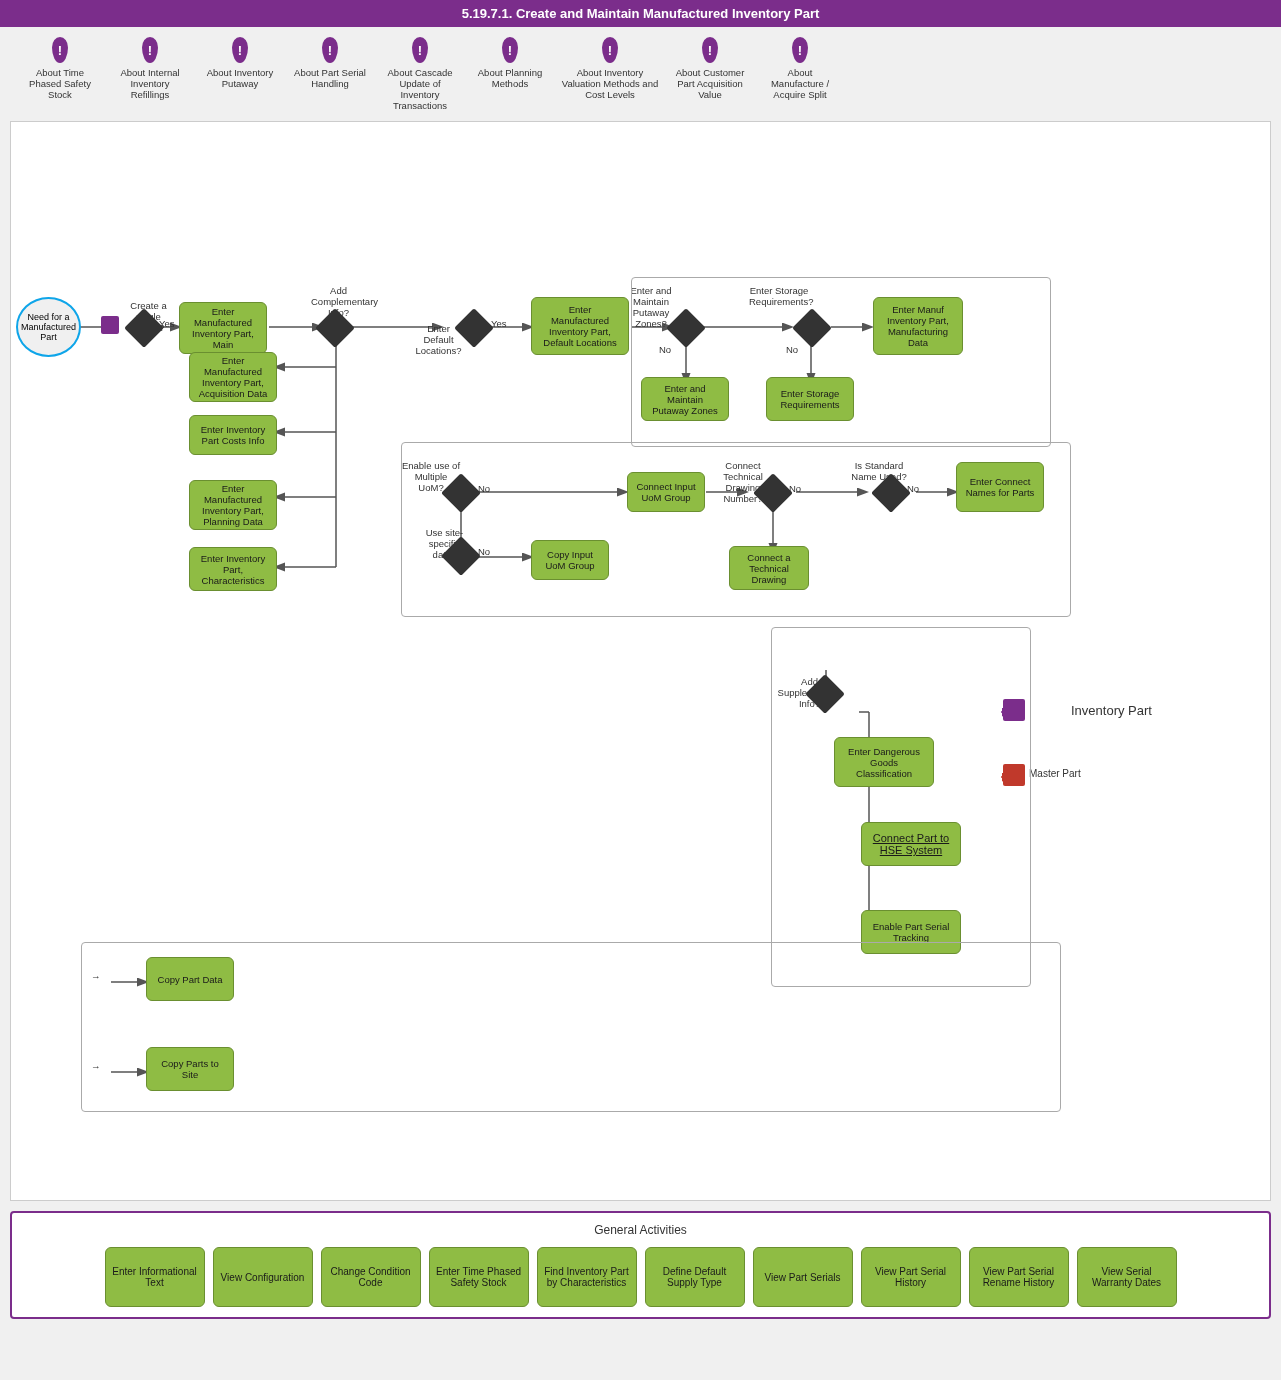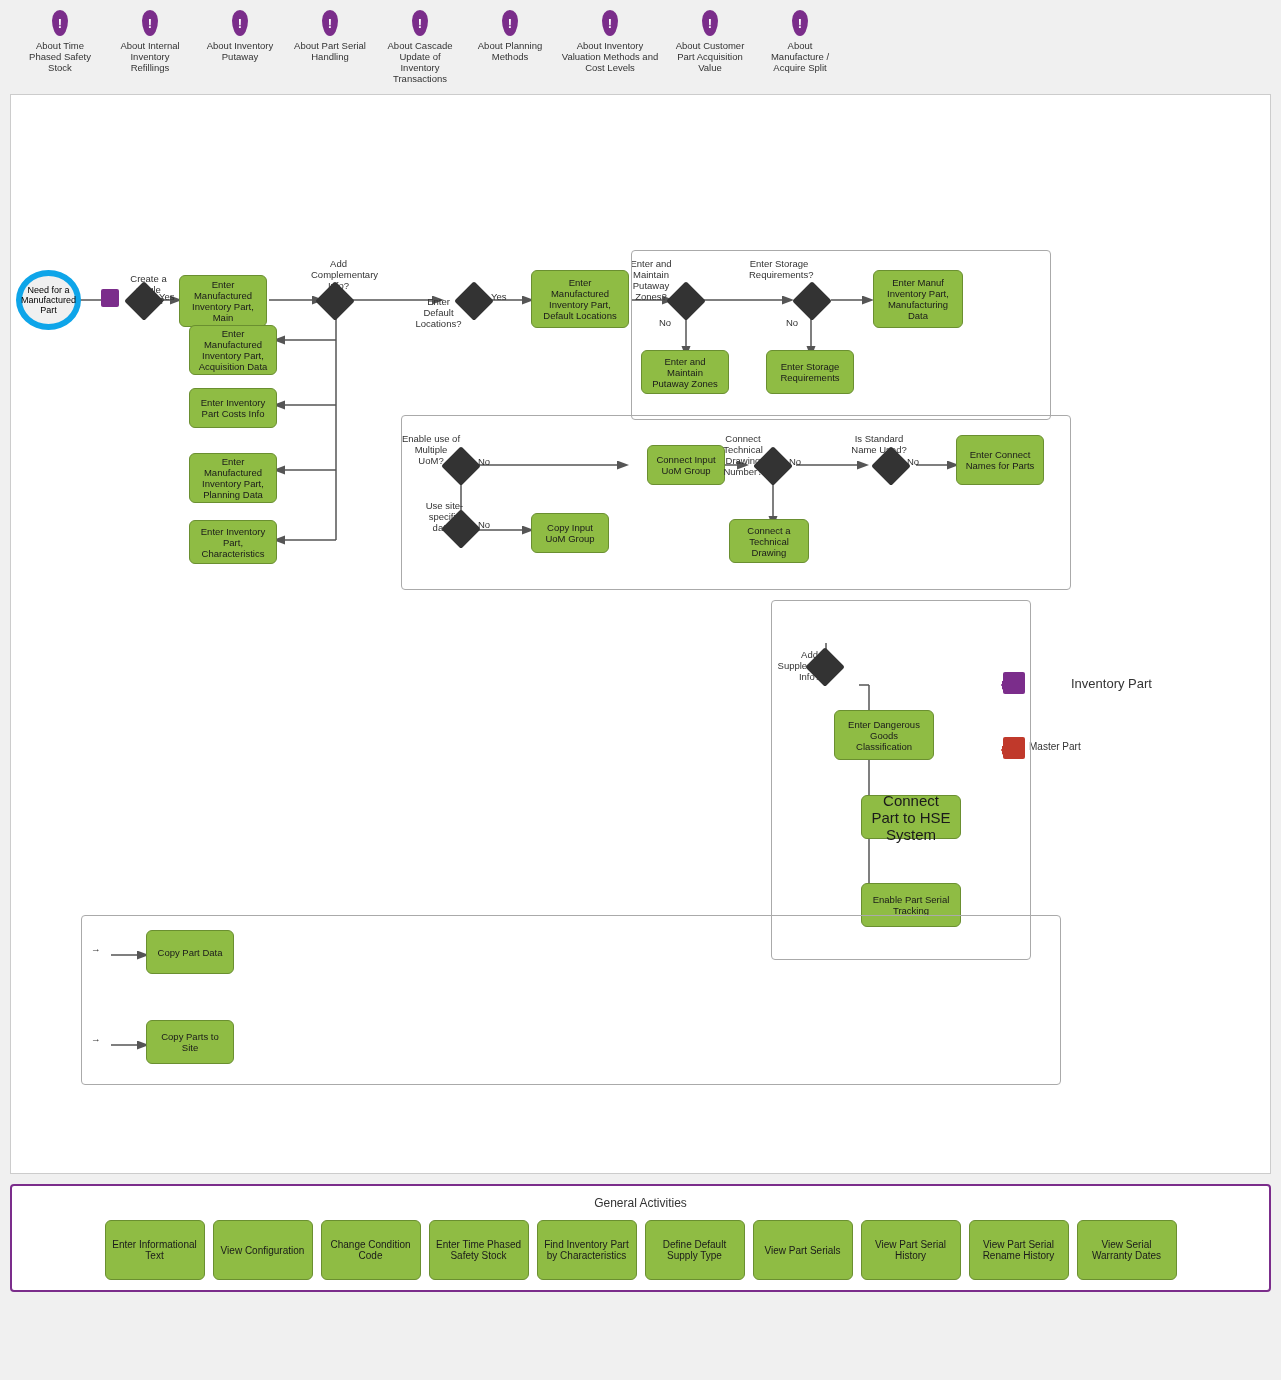--- a/index.html
+++ b/index.html
@@ -84,21 +84,21 @@
       border-radius: 2px;
     }
     .flow-label {
       position: absolute;
       font-size: 9.5px;
       color: #333;
       text-align: center;
     }
     .start-oval {
       background: #f0f0f0;
-      border: 6px solid #0ea5e9;
+      border: 2px solid #0ea5e9;
       border-radius: 50%;
       position: absolute;
       display: flex;
       align-items: center;
       justify-content: center;
       text-align: center;
       font-size: 9.5px;
       padding: 4px;
     }
     
@@ -143,20 +143,23 @@
       width: 100%;
       height: 100%;
       pointer-events: none;
     }
   </style>
 </head>
 <body>
 
 <div class="page-wrapper">
 
+  <div class="title-bar">
+    <span>5.19.7.1. Create and Maintain Manufactured Inventory Part</span>
+  </div>
 
   <div class="icons-row">
     <div class="icon-item">
       <div class="exclamation">!</div>
       <span>About Time Phased Safety Stock</span>
     </div>
     <div class="icon-item">
       <div class="exclamation">!</div>
       <span>About Internal Inventory Refillings</span>
     </div>
@@ -325,21 +328,21 @@
     </div>
 
     <div style="position:absolute; left:390px; top:338px; font-size:9.5px; color:#333; width:60px; text-align:center;">Enable use of Multiple UoM?</div>
     <div class="diamond" style="left:436px; top:357px;"></div>
     <div class="flow-label" style="left:467px; top:361px;">No</div>
 
     <div style="position:absolute; left:406px; top:405px; font-size:9.5px; color:#333; width:55px; text-align:center;">Use site-specific data?</div>
     <div class="diamond" style="left:436px; top:420px;"></div>
     <div class="flow-label" style="left:467px; top:424px;">No</div>
 
-    <div class="green-box" style="left:636px; top:350px; width:78px; height:40px; font-size:9.5px;">
+    <div class="green-box" style="left:616px; top:350px; width:78px; height:40px; font-size:9.5px;">
       Connect Input UoM Group
     </div>
 
     <div class="green-box" style="left:520px; top:418px; width:78px; height:40px; font-size:9.5px;">
       Copy Input UoM Group
     </div>
 
     <div style="position:absolute; left:702px; top:338px; font-size:9.5px; color:#333; width:60px; text-align:center;">Connect Technical Drawing Number?</div>
     <div class="diamond" style="left:748px; top:357px;"></div>
     <div class="flow-label" style="left:778px; top:361px;">No</div>
@@ -362,21 +365,21 @@
     <div style="position:absolute; left:992px; top:577px; width:22px; height:22px; background:#7b2d8b; border-radius:2px;"></div>
     <div style="position:absolute; left:1060px; top:581px; font-size:13px; color:#333;">Inventory Part</div>
 
     <div style="position:absolute; left:992px; top:642px; width:22px; height:22px; background:#c0392b; border-radius:2px;"></div>
     <div style="position:absolute; left:1018px; top:646px; font-size:10px; color:#333;">Master Part</div>
 
     <div class="green-box" style="left:823px; top:615px; width:100px; height:50px; font-size:9.5px;">
       Enter Dangerous Goods Classification
     </div>
 
-    <div class="green-box" style="left:850px; top:700px; width:100px; height:44px; font-size:15px;">
+    <div class="green-box" style="left:850px; top:700px; width:100px; height:44px; font-size:11px;text-decoration:underline;">
       Connect Part to HSE System
     </div>
 
     <div class="green-box" style="left:850px; top:788px; width:100px; height:44px; font-size:9.5px;">
       Enable Part Serial Tracking
     </div>
 
     <div style="position:absolute; left:80px; top:848px; font-size:9.5px; color:#333;">→</div>
     <div class="green-box" style="left:135px; top:835px; width:88px; height:44px; font-size:9.5px;">
       Copy Part Data

